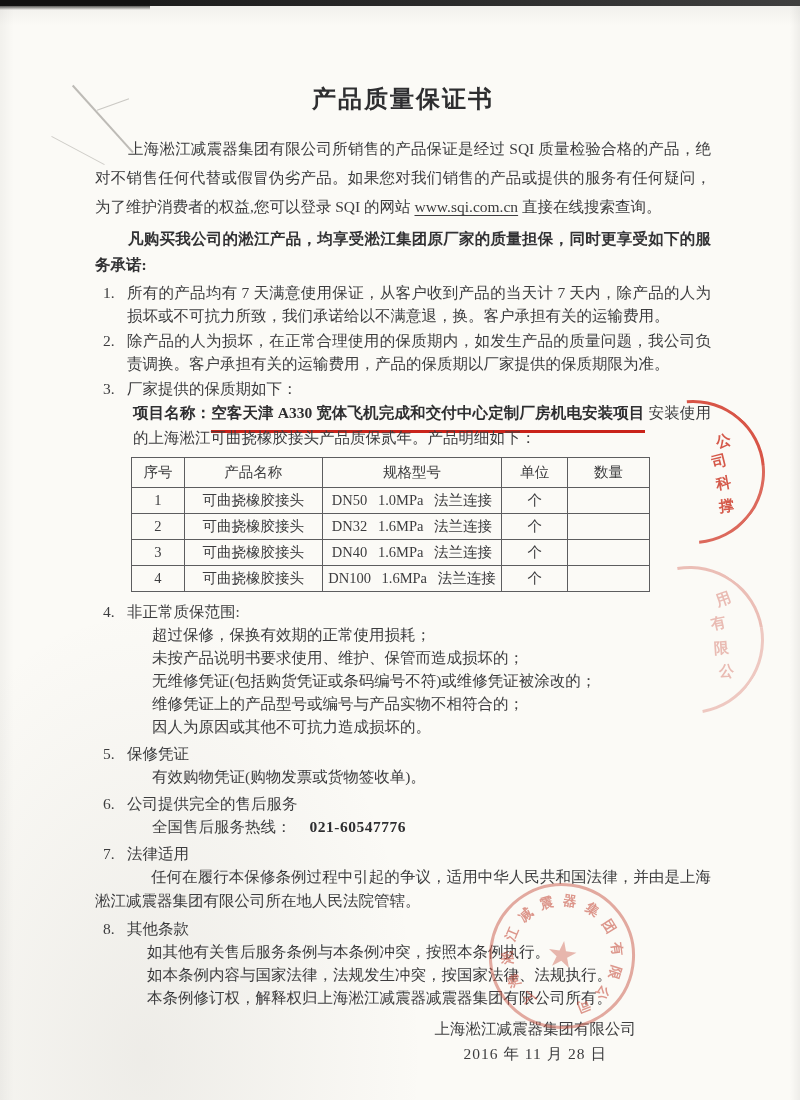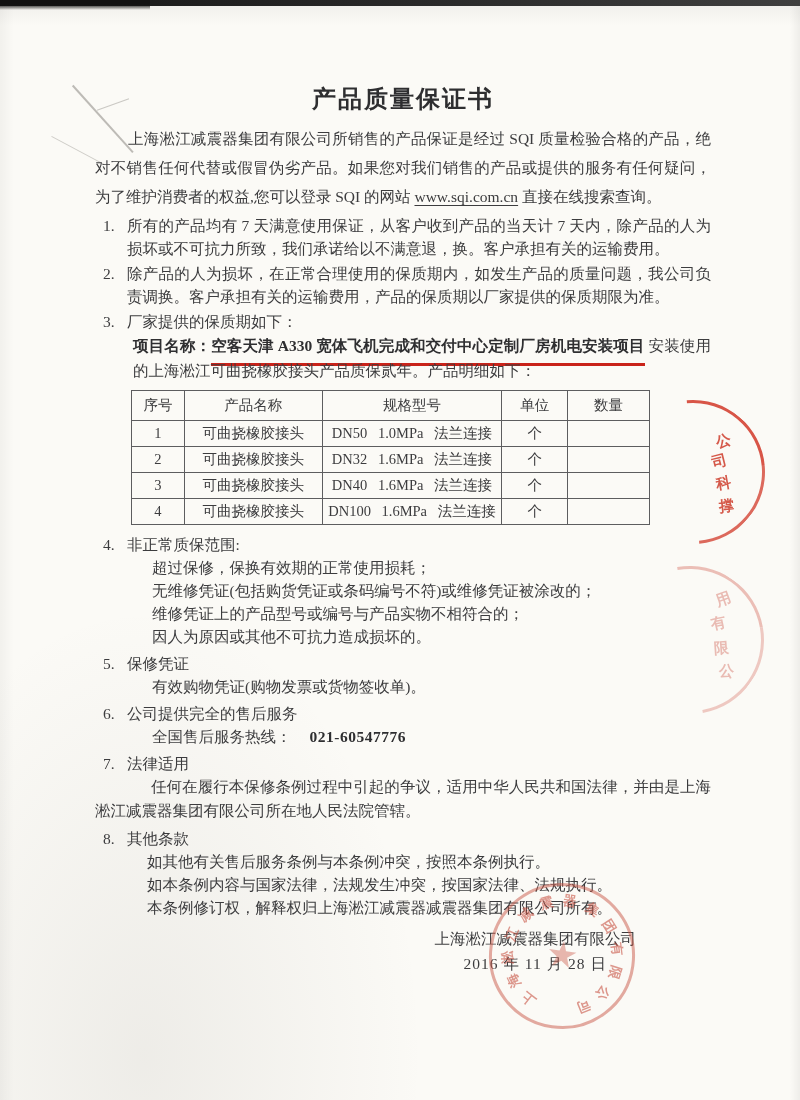--- a/index.html
+++ b/index.html
@@ -44,21 +44,21 @@
     position: absolute; left: 95px; top: 0; width: 616px;
     font-size: 15.5px; line-height: 23px;
   }
   h1.title {
     margin-top: 84px;
     text-align: center;
     font-size: 24px; line-height: 30px; font-weight: bold;
     letter-spacing: 2px; color: #2e2e30;
   }
   p.intro {
-    margin-top: 10px;
+    margin-top: 20px;
     text-indent: 33px; text-align: justify;
     line-height: 29px;
   }
   .weblink { text-decoration: underline; text-underline-offset: 3px; }
   p.pledge {
     margin-top: 5px;
     text-indent: 33px; text-align: justify;
     font-weight: bold; color: #323234;
     line-height: 26px;
   }
@@ -165,20 +165,21 @@
   <div class="crease1"></div>
   <div class="crease2"></div>
   <div class="crease3"></div>
 
   <div class="content">
 
     <h1 class="title">产品质量保证书</h1>
 
     <p class="intro"><span>上海淞江减震器集团有限公司所销售的产品保证是经过 SQI 质量检验合格的产品，绝对不销售任何代替或假冒伪劣产品。如果您对我们销售的产品或提供的服务有任何疑问，为了维护消费者的权益,您可以登录 SQI 的网站 </span><span class="weblink">www.sqi.com.cn</span><span> 直接在线搜索查询。</span></p>
 
+    <p class="pledge">凡购买我公司的淞江产品，均享受淞江集团原厂家的质量担保，同时更享受如下的服务承诺:</p>
 
     <div class="term mt4">
       <span class="num">1.</span>
       <div class="t">所有的产品均有 7 天满意使用保证，从客户收到产品的当天计 7 天内，除产品的人为损坏或不可抗力所致，我们承诺给以不满意退，换。客户承担有关的运输费用。</div>
     </div>
     <div class="term">
       <span class="num">2.</span>
       <div class="t">除产品的人为损坏，在正常合理使用的保质期内，如发生产品的质量问题，我公司负责调换。客户承担有关的运输费用，产品的保质期以厂家提供的保质期限为准。</div>
     </div>
 
@@ -226,20 +227,21 @@
         <td></td>
       </tr>
     </tbody>
       </table>
 
     <div class="sec-h mt8">
       <span class="num">4.</span>
       <span>非正常质保范围:</span>
     </div>
     <div class="sub">超过保修，保换有效期的正常使用损耗；</div>
+    <div class="sub">未按产品说明书要求使用、维护、保管而造成损坏的；</div>
     <div class="sub">无维修凭证(包括购货凭证或条码编号不符)或维修凭证被涂改的；</div>
     <div class="sub">维修凭证上的产品型号或编号与产品实物不相符合的；</div>
     <div class="sub">因人为原因或其他不可抗力造成损坏的。</div>
 
     <div class="sec-h mt4">
       <span class="num">5.</span>
       <span>保修凭证</span>
     </div>
     <div class="sub">有效购物凭证(购物发票或货物签收单)。</div>
 

